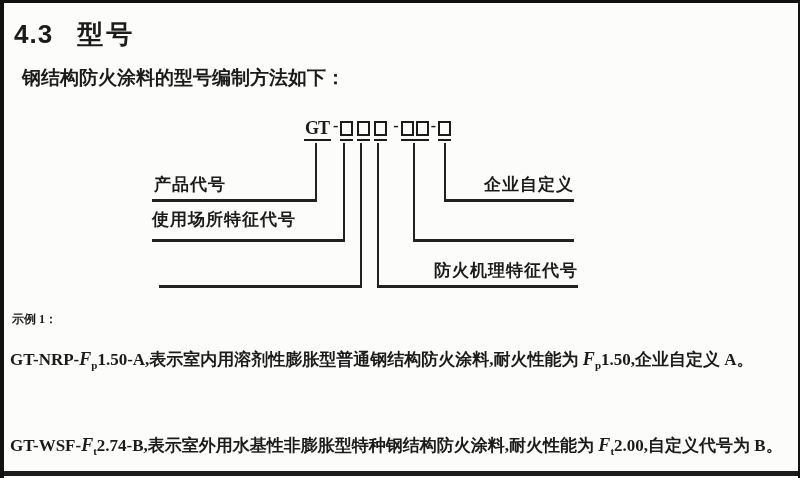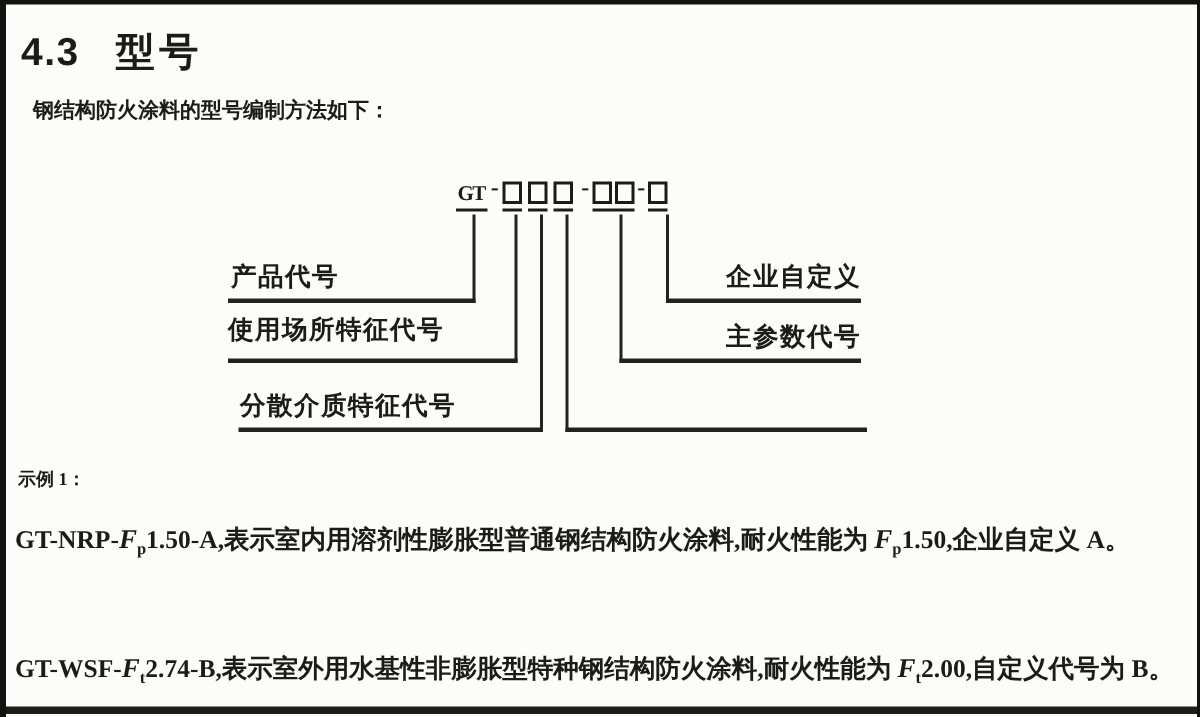--- a/index.html
+++ b/index.html
@@ -17,33 +17,33 @@
   }
   .heading{
     position:absolute;left:10px;top:14px;
     font-size:26px;font-weight:bold;
     font-family:"Liberation Sans","DejaVu Sans",sans-serif;
     letter-spacing:1px;white-space:nowrap;
   }
   .heading .title{margin-left:24px;letter-spacing:3px;}
   .intro{
     position:absolute;left:18px;top:62px;
-    font-size:14px;font-weight:bold;white-space:nowrap;
+    font-size:19px;font-weight:bold;white-space:nowrap;
   }
   
   .codeline{
     position:absolute;left:300px;top:112px;height:26px;
     display:flex;align-items:flex-end;
   }
   .unit{
     display:flex;align-items:flex-end;
     border-bottom:2px solid #1b1b1b;
   }
   .gt{
-    font-size:14px;font-weight:bold;line-height:1;
+    font-size:18px;font-weight:bold;line-height:1;
     letter-spacing:-1px;padding:0 2px 2px 1px;
   }
   .dash{
     font-size:16px;font-weight:bold;line-height:1;
     padding:0 2px 7px 2px;
   }
   .box{
     width:9px;height:11px;border:2px solid #1b1b1b;
     background:transparent;margin-bottom:3px;
   }
@@ -117,23 +117,22 @@
 
   <div class="hl" style="left:148px;top:196px;width:165px;"></div>
   <div class="hl" style="left:148px;top:236px;width:193px;"></div>
   <div class="hl" style="left:155px;top:282px;width:203px;"></div>
   <div class="hl" style="left:440px;top:196px;width:130px;"></div>
   <div class="hl" style="left:409px;top:236px;width:161px;"></div>
   <div class="hl" style="left:373px;top:282px;width:201px;"></div>
 
   <div class="dlabel" style="left:150px;top:170px;text-align:right;">产品代号</div>
   <div class="dlabel" style="left:148px;top:205px;">使用场所特征代号</div>
-  <div class="dlabel" style="left:156px;top:256px;">分散介质特征代号</div>
   <div class="dlabel r" style="left:416px;top:170px;">企业自定义</div>
-  <div class="dlabel r" style="left:416px;top:210px;">主参数代号</div>
+  <div class="dlabel r" style="left:420px;top:256px;">防火机理特征代号</div>
 
   <div class="exlabel" style="top:308px;">示例 1：</div>
   <div class="extext" style="top:345px;">
     <span>GT-NRP-</span><span class="fvar">F</span><span class="fsub">p</span><span>1.50-A,表示室内用溶剂性膨胀型普通钢结构防火涂料,耐火性能为 </span><span class="fvar">F</span><span class="fsub">p</span><span>1.50,企业自定义 A。</span>
   </div>
 
   <div class="extext" style="top:431px;">
     <span>GT-WSF-</span><span class="fvar">F</span><span class="fsub">t</span><span>2.74-B,表示室外用水基性非膨胀型特种钢结构防火涂料,耐火性能为 </span><span class="fvar">F</span><span class="fsub">t</span><span>2.00,自定义代号为 B。</span>
   </div>
 

